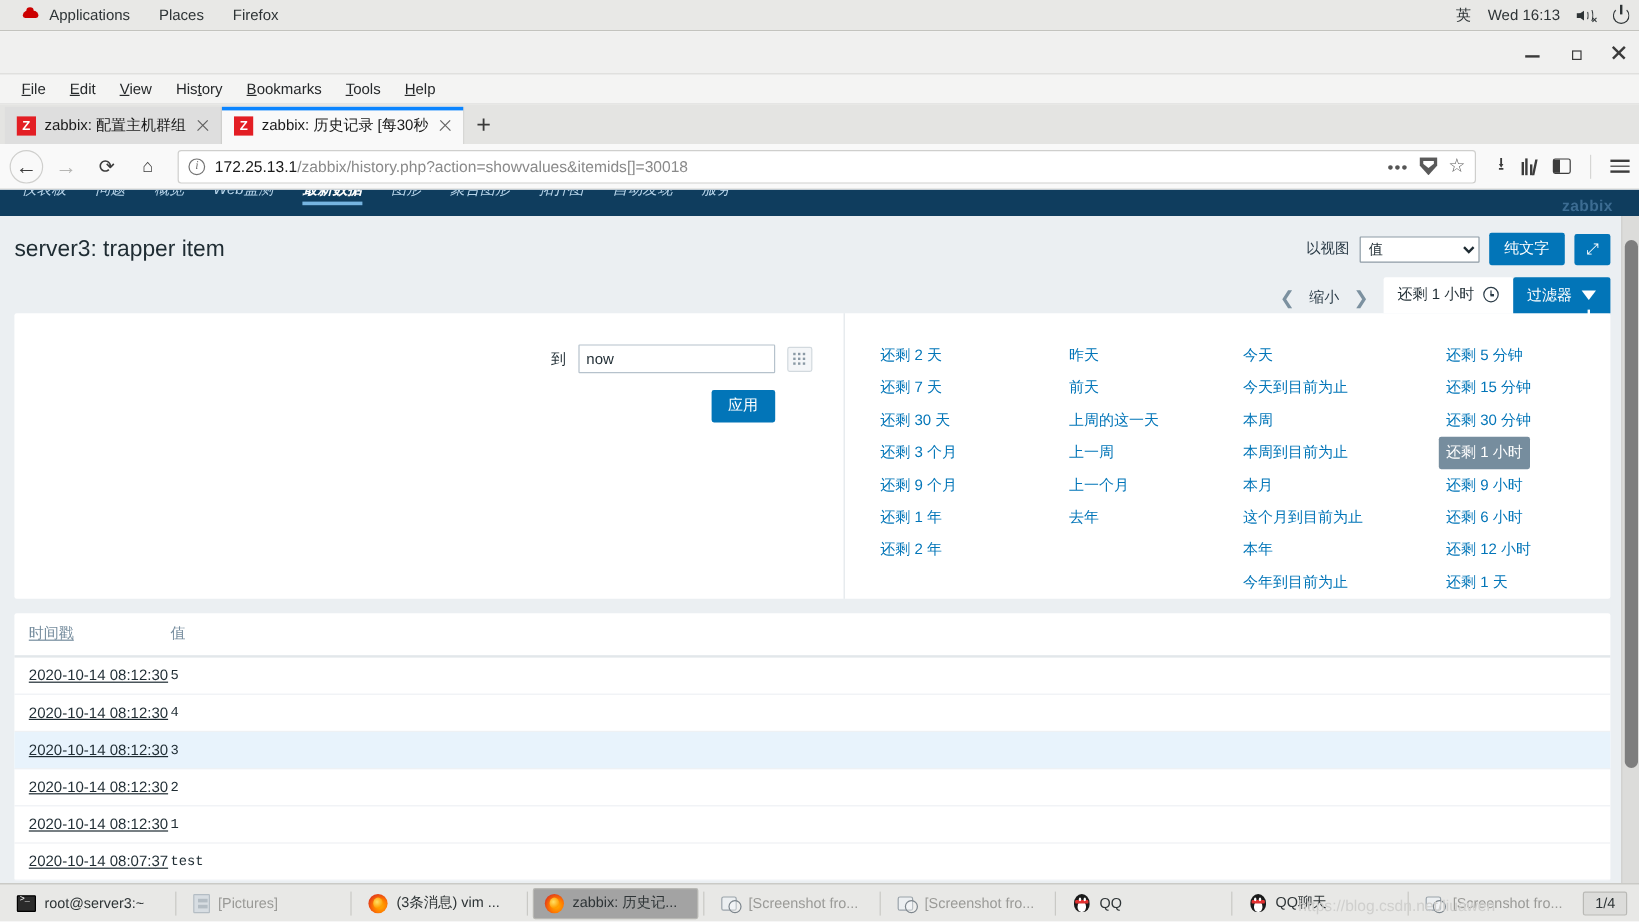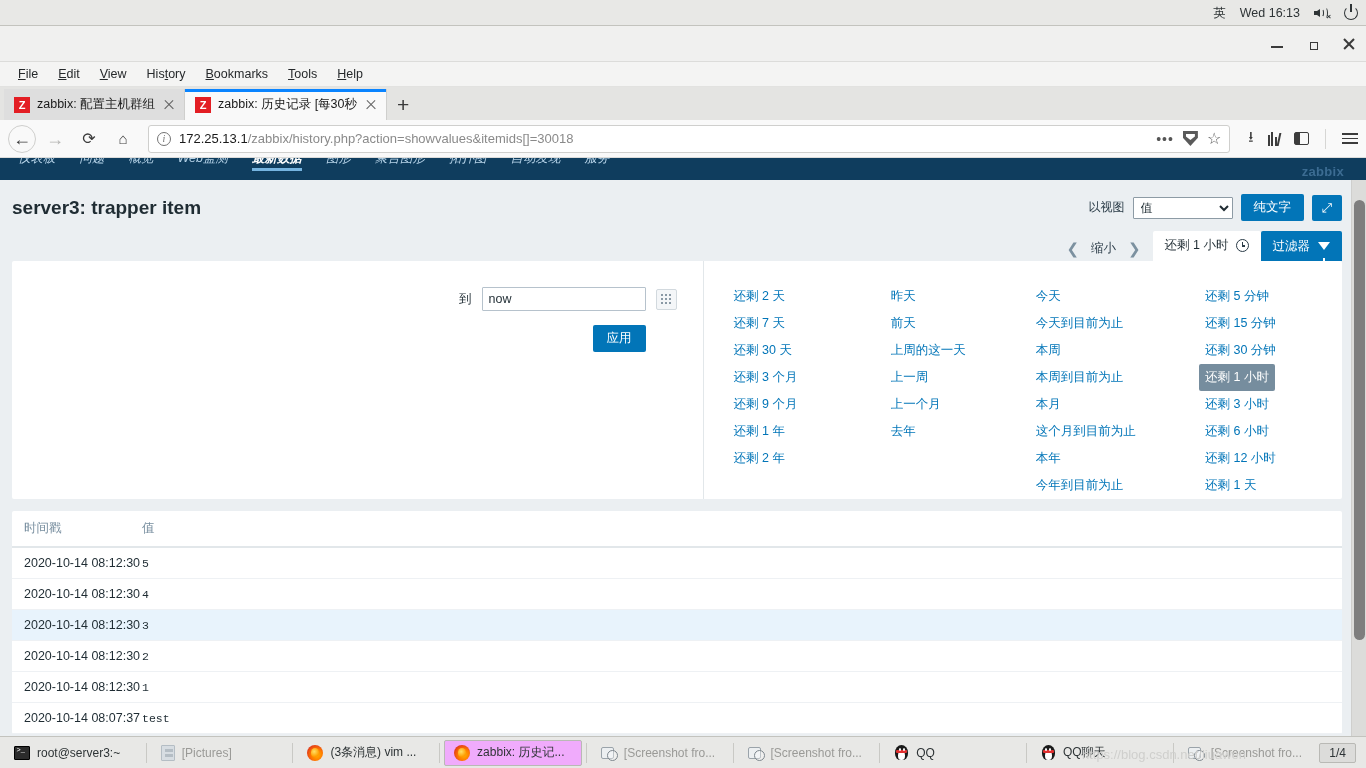--- a/index.html
+++ b/index.html
@@ -189,21 +189,21 @@
     font-size: 13px; font-weight: bold; letter-spacing: .3px;
   }
 
   #page-body { background: #ebeff2; height: 100%; padding: 0; position: relative; }
 
   
   .pg-header {
     display: flex; align-items: center; padding: 14px 24px 10px 12px;
     background: #ebeff2; gap: 10px;
   }
-  .pg-title { font-size: 19px; color: #1f2c33; font-weight: bold; flex: 1; }
+  .pg-title { font-size: 19px; color: #1f2c33; font-weight: normal; flex: 1; }
   .pg-ctl { display: flex; align-items: center; gap: 8px; }
   .pg-ctl-label { font-size: 12px; color: #2a3b47; }
   select.view-select {
     width: 100px; height: 22px; font-size: 12px; border: 1px solid #8d9ba5;
     background: #fff; color: #1f2c33; font-family: "Liberation Sans", sans-serif;
     padding-left: 3px; border-radius: 1px;
   }
   .btn-blue {
     background: #0275b8; color: #fff; border: none; font-size: 12.5px;
     padding: 5px 13px; cursor: pointer; border-radius: 2px;
@@ -281,21 +281,21 @@
     text-decoration: none; align-self: flex-start; border-radius: 2px; white-space: nowrap;
   }
   .q-link.selected { background: #768d9e; color: #fff; }
 
   
   .hist-table { background: #fff; margin: 12px 24px 0 12px; border-radius: 2px; }
   .ht-head { display: flex; border-bottom: 2px solid #e2e7ea; padding: 9px 0 9px 0; }
   .ht-head .c-time, .ht-head .c-val { font-size: 12.5px; color: #768d9e; }
   .ht-row { display: flex; border-bottom: 1px solid #eef1f4; align-items: center; height: 31px; }
   .ht-row.alt { background: #e8f3fc; }
-  .c-time { flex: 0 0 130px; padding-left: 12px; font-size: 12.5px; color: #1f2c33; }
+  .c-time { flex: 0 0 130px; padding-left: 12px; font-size: 12.5px; color: #1f2c33; text-decoration: underline; }
   .c-val { flex: 1; font-size: 11.5px; color: #1f2c33; font-family: "Liberation Mono", monospace; }
   .ht-head .c-val { font-family: "Liberation Sans", sans-serif; font-size: 12.5px; }
 
   
   #pg-scroll {
     position: absolute; right: 0; top: 0; width: 15px; height: 100%;
     background: #dcdcda; border-left: 1px solid #cfcfcd;
   }
   #pg-scroll .thumb {
     position: absolute; left: 2px; top: 20px; width: 11px; height: 440px;
@@ -307,21 +307,21 @@
     position: absolute; left: 0; bottom: 0; width: 1366px; height: 32px;
     background: #e8e8e6; border-top: 1px solid #c3c3be;
     display: flex; align-items: center; padding: 0 4px; gap: 4px;
   }
   .tk {
     height: 26px; display: flex; align-items: center; gap: 7px;
     padding: 0 9px; font-size: 12px; color: #2e3436; cursor: pointer;
     border: 1px solid transparent; background: transparent; min-width: 0;
     flex: 1 1 0; max-width: 152px; border-radius: 2px; white-space: nowrap; overflow: hidden;
   }
-  .tk.active { background: #f0abfc; border: 1px solid #b9b9b5; }
+  .tk.active { background: #a3a3a3; border: 1px solid #b9b9b5; }
   .tk.dim { color: #9a9a97; }
   .tk-label { overflow: hidden; text-overflow: ellipsis; }
   .tk-sep { width: 1px; height: 20px; background: #c9c9c5; flex: 0 0 1px; }
   .ic-term { width: 16px; height: 14px; background: #2b2b2b; border: 1px solid #000;
     position: relative; flex: 0 0 16px; border-radius: 1px; }
   .ic-term::after { content: ">_"; position: absolute; left: 1.5px; top: -1px; color: #fff; font-size: 7px;
     font-family: "Liberation Mono", monospace; }
   .ic-pics { width: 14px; height: 16px; background: #d7dde2; border: 1px solid #b4bdc4; flex: 0 0 14px;
     border-radius: 1px; position: relative; }
   .ic-pics::after { content: ""; position: absolute; left: 3px; top: 3px; width: 8px; height: 3px;
@@ -368,20 +368,28 @@
   }
   .watermark {
     position: absolute; right: 120px; bottom: 6px; font-size: 13px; color: #cfcfcd;
     pointer-events: none; white-space: nowrap;
   }
 </style>
 </head>
 <body>
 
 <div id="gnome-panel">
+  <div class="gp-left">
+    <div class="gp-item" style="display:flex;align-items:center;gap:6px;">
+      <span class="rh-logo"></span>
+      <span>Applications</span>
+    </div>
+    <div class="gp-item">Places</div>
+    <div class="gp-item">Firefox</div>
+  </div>
   <div class="gp-right">
     <span>英</span>
     <span>Wed 16:13</span>
     <span class="spk">
       <i class="cone"></i>
         <i class="box"></i>
         <i class="w1"></i>
         <i class="w2"></i>
         <i class="xmark">×</i>
     </span>
@@ -561,21 +569,21 @@
             <a class="q-link">本月</a>
             <a class="q-link">这个月到目前为止</a>
             <a class="q-link">本年</a>
             <a class="q-link">今年到目前为止</a>
           </div>
           <div class="fp-col c4">
             <a class="q-link">还剩 5 分钟</a>
             <a class="q-link">还剩 15 分钟</a>
             <a class="q-link">还剩 30 分钟</a>
             <a class="q-link selected">还剩 1 小时</a>
-            <a class="q-link">还剩 3 小时</a>
+            <a class="q-link">还剩 9 小时</a>
             <a class="q-link">还剩 6 小时</a>
             <a class="q-link">还剩 12 小时</a>
             <a class="q-link">还剩 1 天</a>
           </div>
         </div>
       </div>
 
       <div class="hist-table">
         <div class="ht-head">
           <div class="c-time">时间戳</div>

